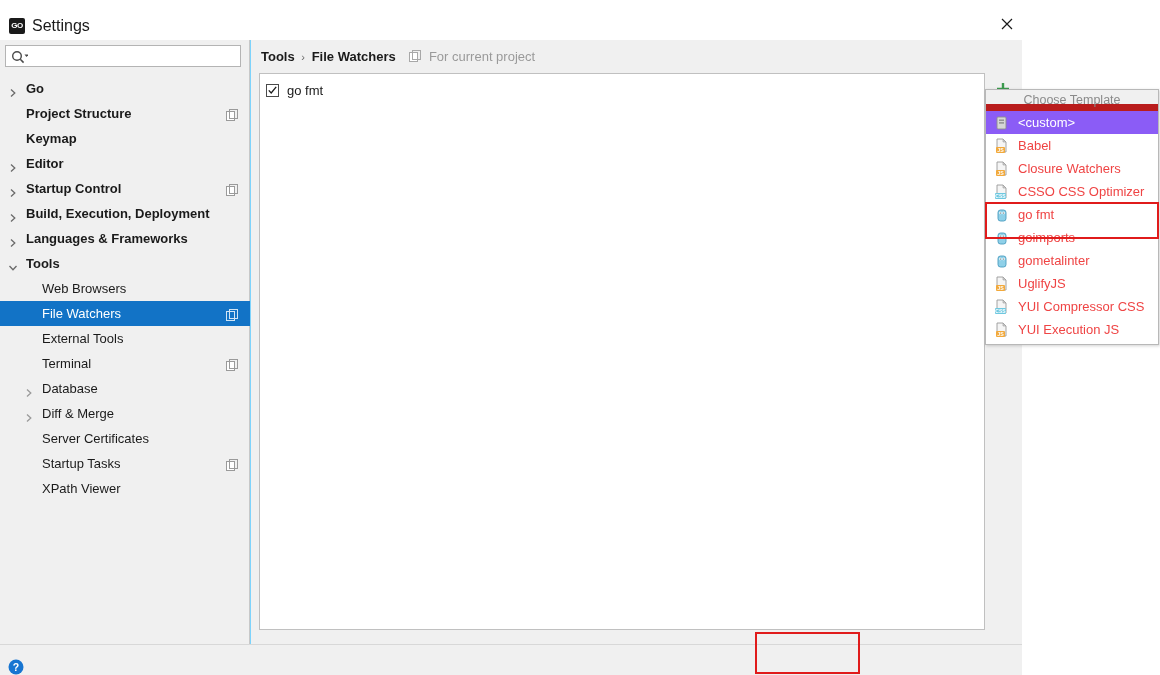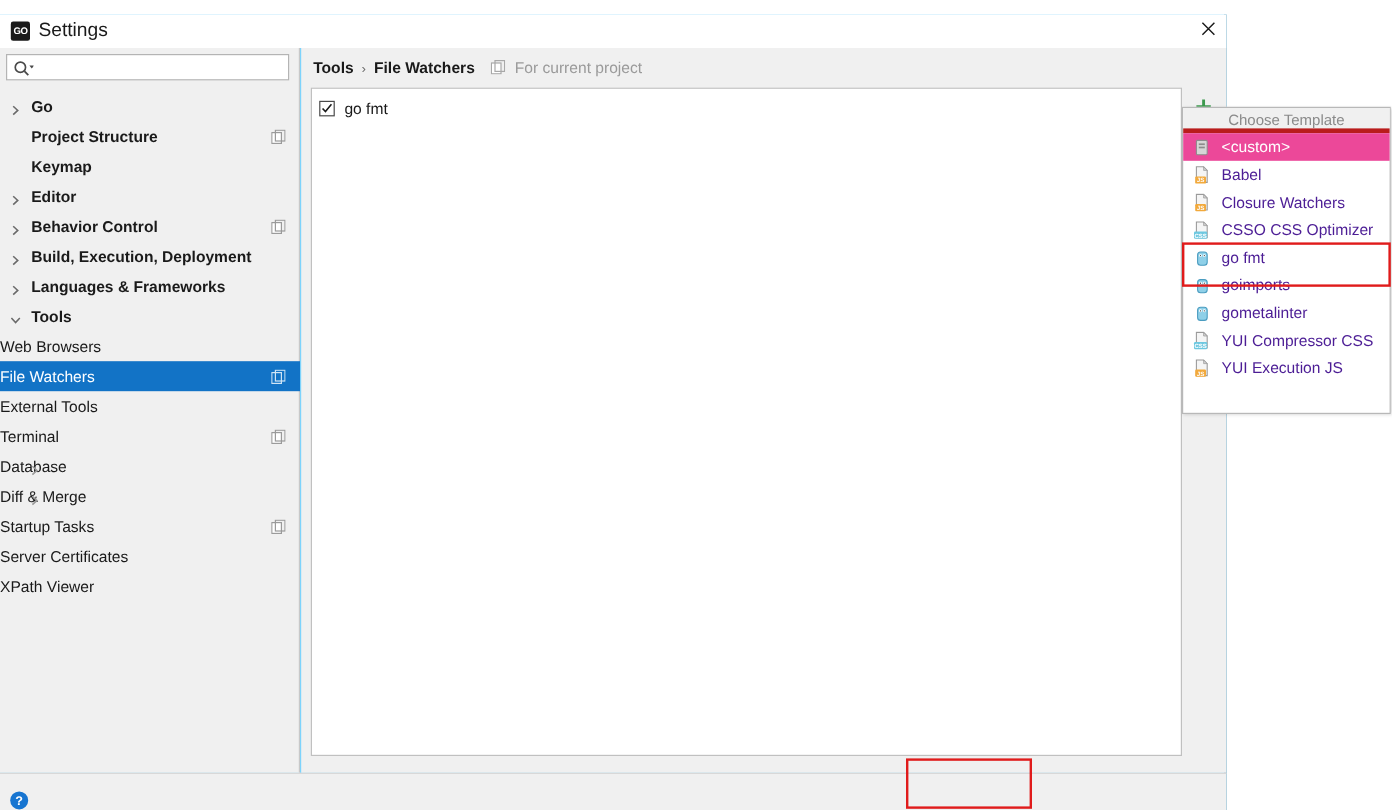--- a/index.html
+++ b/index.html
@@ -64,21 +64,21 @@
     display: flex; align-items: center; cursor: default;
   }
   .tree-row.selected { background: #1273c6; }
   .tree-row .arrow {
     position: absolute; left: 8px; top: 8px; width: 10px; height: 10px;
   }
   .tree-label {
     font-size: 13px; color: #1a1a1a; white-space: nowrap;
   }
   .tree-row.lvl0 .tree-label { margin-left: 26px; font-weight: bold; }
-  .tree-row.lvl1 .tree-label { font-weight: normal; }
+  .tree-row.lvl1 .tree-label { margin-left: 42px; font-weight: normal; }
   .tree-row.lvl1.has-arrow .arrow { left: 24px; }
   .tree-row.selected .tree-label { color: #ffffff; }
   .copy-badge {
     position: absolute; right: 12px; top: 6px; width: 12px; height: 12px;
   }
 
   
   .content {
     position: absolute; left: 251px; top: 28px; width: 771px; height: 604px;
     background: #f0f0f0;
@@ -131,29 +131,29 @@
 
   
   .popup {
     position: absolute; left: 985px; top: 89px; width: 174px; height: 256px;
     background: #ffffff; border: 1px solid #b8b8b8;
     box-shadow: 1px 1px 3px rgba(0,0,0,0.18);
     z-index: 40;
   }
   .popup-header {
     height: 21px; background: #f0f0f0;
-    border-bottom: 4px solid #b91c1c;
+    border-bottom: 7px solid #b91c1c;
     font-size: 12.5px; color: #8a8a8a;
     text-align: center; line-height: 20px;
   }
   .popup-item {
     height: 23px; display: flex; align-items: center;
-    padding-left: 8px; font-size: 13px; color: #4c1d95; cursor: pointer;
-  }
-  .popup-item.selected { background: #ec4899; color: #ffffff; }
+    padding-left: 8px; font-size: 13px; color: #ef4444; cursor: pointer;
+  }
+  .popup-item.selected { background: #8b5cf6; color: #ffffff; }
   .popup-item .pi-icon {
     width: 16px; height: 16px; margin-right: 8px;
     flex: 0 0 16px; position: relative;
   }
   .popup-item .pi-label { white-space: nowrap; }
 
   
   .redbox {
     position: absolute; border: 2px solid #e01b1b;
     pointer-events: none; z-index: 60;
@@ -225,21 +225,21 @@
           <span class="tree-label">Editor</span>
         </div>
 
 
         <div class="tree-row lvl0 has-arrow">
           <span class="arrow">
             <svg width="10" height="10" viewBox="0 0 10 10">
                 <path d="M3,1.5 L6.8,5 L3,8.5" stroke="#6a6a6a" stroke-width="1.3" fill="none"></path>
               </svg>
           </span>
-          <span class="tree-label">Behavior Control</span>
+          <span class="tree-label">Startup Control</span>
           <span class="copy-badge">
             <svg width="12" height="12" viewBox="0 0 12 12">
                 <rect x="0.5" y="2.5" width="8" height="9" stroke="#9a9a9a" fill="#fff" stroke-width="1"></rect>
                 <rect x="3.5" y="0.5" width="8" height="9" stroke="#9a9a9a" fill="none" stroke-width="1"></rect>
               </svg>
           </span>
         </div>
 
         <div class="tree-row lvl0 has-arrow">
           <span class="arrow">
@@ -308,31 +308,31 @@
         <div class="tree-row lvl1 has-arrow">
           <span class="arrow">
             <svg width="10" height="10" viewBox="0 0 10 10">
                 <path d="M3,1.5 L6.8,5 L3,8.5" stroke="#9a9a9a" stroke-width="1.3" fill="none"></path>
               </svg>
           </span>
           <span class="tree-label">Diff &amp; Merge</span>
         </div>
 
         <div class="tree-row lvl1">
+          <span class="tree-label">Server Certificates</span>
+        </div>
+
+        <div class="tree-row lvl1">
           <span class="tree-label">Startup Tasks</span>
           <span class="copy-badge">
             <svg width="12" height="12" viewBox="0 0 12 12">
                 <rect x="0.5" y="2.5" width="8" height="9" stroke="#9a9a9a" fill="#fff" stroke-width="1"></rect>
                 <rect x="3.5" y="0.5" width="8" height="9" stroke="#9a9a9a" fill="none" stroke-width="1"></rect>
               </svg>
           </span>
-        </div>
-
-        <div class="tree-row lvl1">
-          <span class="tree-label">Server Certificates</span>
         </div>
 
         <div class="tree-row lvl1">
           <span class="tree-label">XPath Viewer</span>
         </div>
 
       </div>
     </div>
 
     <div class="content">
@@ -466,20 +466,31 @@
           <rect x="4" y="3" width="8" height="11" rx="2.5" fill="#8fd0e8" stroke="#4a9cc0" stroke-width="0.9"></rect>
           <circle cx="6.4" cy="6" r="1.2" fill="#ffffff"></circle>
           <circle cx="9.6" cy="6" r="1.2" fill="#ffffff"></circle>
           <circle cx="6.4" cy="6" r="0.5" fill="#333333"></circle>
           <circle cx="9.6" cy="6" r="0.5" fill="#333333"></circle>
         </svg>
       </span>
       <span class="pi-label">gometalinter</span>
     </div>
 
+    <div class="popup-item">
+      <span class="pi-icon">
+        <svg width="16" height="16" viewBox="0 0 16 16">
+          <path d="M3,1 h6 l3,3 v10 h-9 z" fill="#f5f5f5" stroke="#9a9a9a" stroke-width="0.9"></path>
+          <path d="M9,1 l3,3 h-3 z" fill="#d0d0d0" stroke="#9a9a9a" stroke-width="0.6"></path>
+          <rect x="2" y="9" width="9" height="6" rx="1" fill="#f2a93b"></rect>
+          <text x="6.5" y="14" font-size="5.2" font-family="Liberation Sans, sans-serif" fill="#ffffff" text-anchor="middle" font-weight="bold">JS</text>
+        </svg>
+      </span>
+      <span class="pi-label">UglifyJS</span>
+    </div>
 
     <div class="popup-item">
       <span class="pi-icon">
         <svg width="16" height="16" viewBox="0 0 16 16">
           <path d="M3,1 h6 l3,3 v10 h-9 z" fill="#f5f5f5" stroke="#9a9a9a" stroke-width="0.9"></path>
           <path d="M9,1 l3,3 h-3 z" fill="#d0d0d0" stroke="#9a9a9a" stroke-width="0.6"></path>
           <rect x="1" y="9" width="11" height="6" rx="1" fill="#6ec8e0"></rect>
           <text x="6.5" y="14" font-size="5" font-family="Liberation Sans, sans-serif" fill="#ffffff" text-anchor="middle" font-weight="bold">CSS</text>
         </svg>
       </span>

